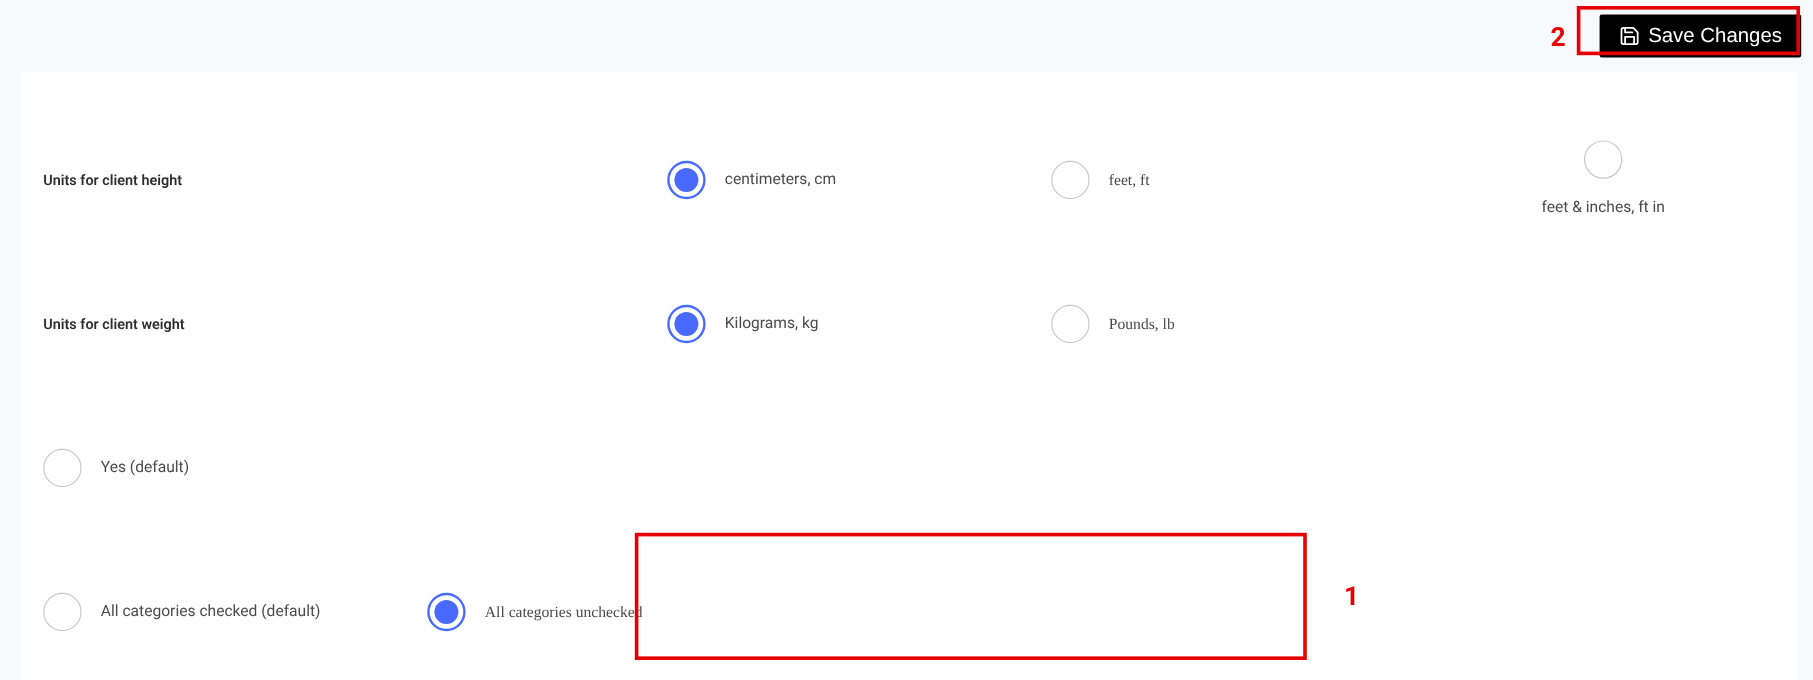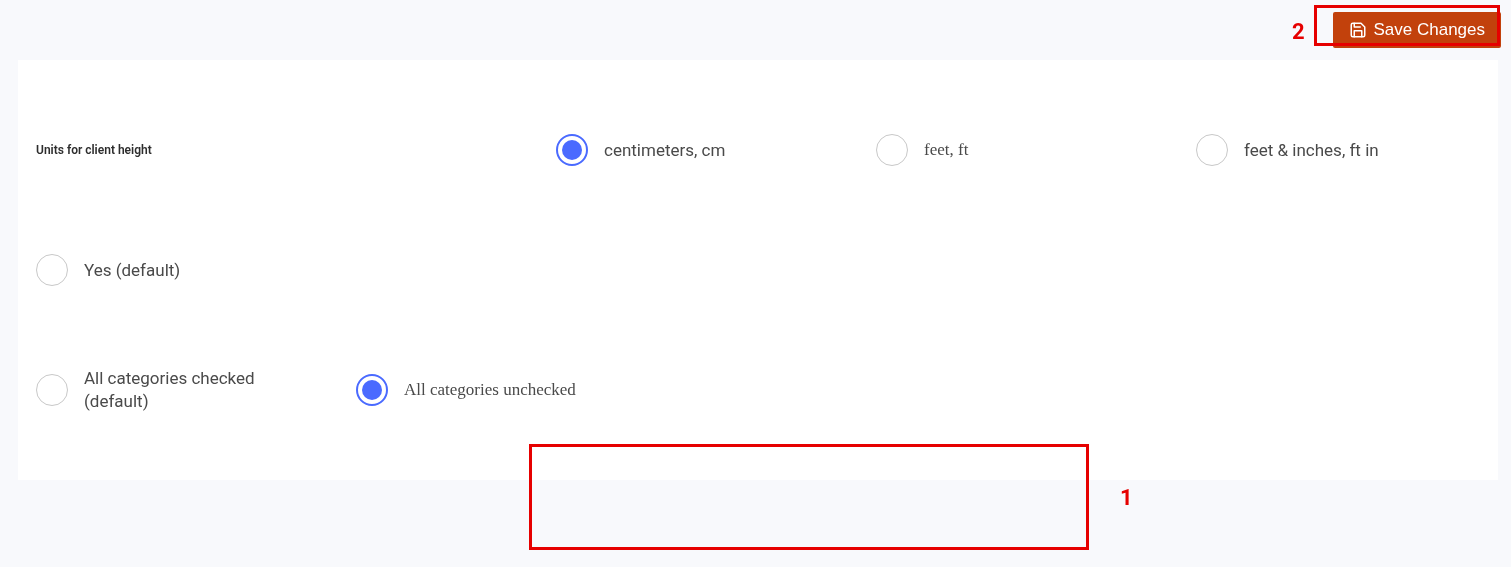--- a/index.html
+++ b/index.html
@@ -15,21 +15,21 @@
       position: relative;
     }
     .header-bar {
       display: flex;
       justify-content: flex-end;
       align-items: center;
       padding: 10px 10px 0 10px;
       height: 50px;
     }
     .save-button {
-      background: #c2410c;
+      background: #000000;
       color: #fff;
       border: none;
       padding: 8px 16px;
       font-size: 17px;
       border-radius: 2px;
       cursor: pointer;
       display: inline-flex;
       align-items: center;
       gap: 6px;
     }
@@ -64,21 +64,21 @@
       display: flex;
     }
     .option-item {
       display: flex;
       align-items: center;
       gap: 16px;
       cursor: pointer;
     }
     .col-a { width: 320px; }
     .col-b { width: 320px; font-family: Liberation Serif, serif; }
-    .col-c { width: 280px; }
+    .col-c { width: 280px; flex-direction: column; }
     .radio {
       width: 32px;
       height: 32px;
       border-radius: 50%;
       border: 1px solid #c8c8c8;
       display: flex;
       align-items: center;
       justify-content: center;
       flex-shrink: 0;
     }
@@ -86,21 +86,21 @@
       border: 2px solid #4a6aff;
     }
     .radio.selected::after {
       content: "";
       width: 20px;
       height: 20px;
       border-radius: 50%;
       background: #4a6aff;
     }
     .option-label {
-      font-size: 17px;
+      font-size: 13px;
       color: #4a4a4a;
       line-height: 1.35;
       max-width: 200px;
     }
     
     .annot-box {
       position: absolute;
       border: 3px solid #e60000;
       pointer-events: none;
     }
@@ -141,20 +141,33 @@
         <span class="radio"></span>
         <span class="option-label">feet, ft</span>
       </div>
       <div class="option-item col-c">
         <span class="radio"></span>
         <span class="option-label">feet &amp; inches, ft in</span>
       </div>
     </div>
   </div>
 
+  <div class="setting-row">
+    <div class="setting-label">Units for client weight</div>
+    <div class="options-area">
+      <div class="option-item col-a">
+        <span class="radio selected"></span>
+        <span class="option-label">Kilograms, kg</span>
+      </div>
+      <div class="option-item col-b">
+        <span class="radio"></span>
+        <span class="option-label">Pounds, lb</span>
+      </div>
+    </div>
+  </div>
 
   <div class="setting-row">
     <div class="options-area">
       <div class="option-item col-a">
         <span class="radio"></span>
         <span class="option-label">Yes (default)</span>
       </div>
     </div>
   </div>
 

